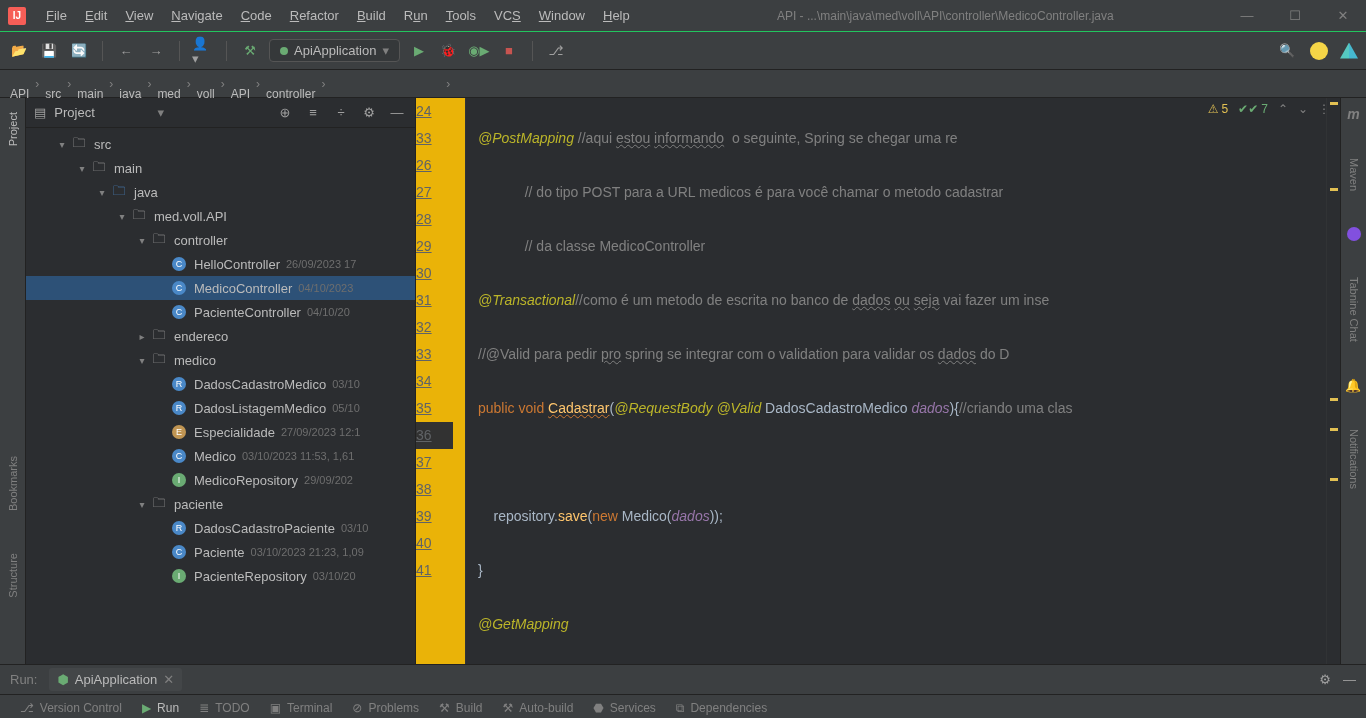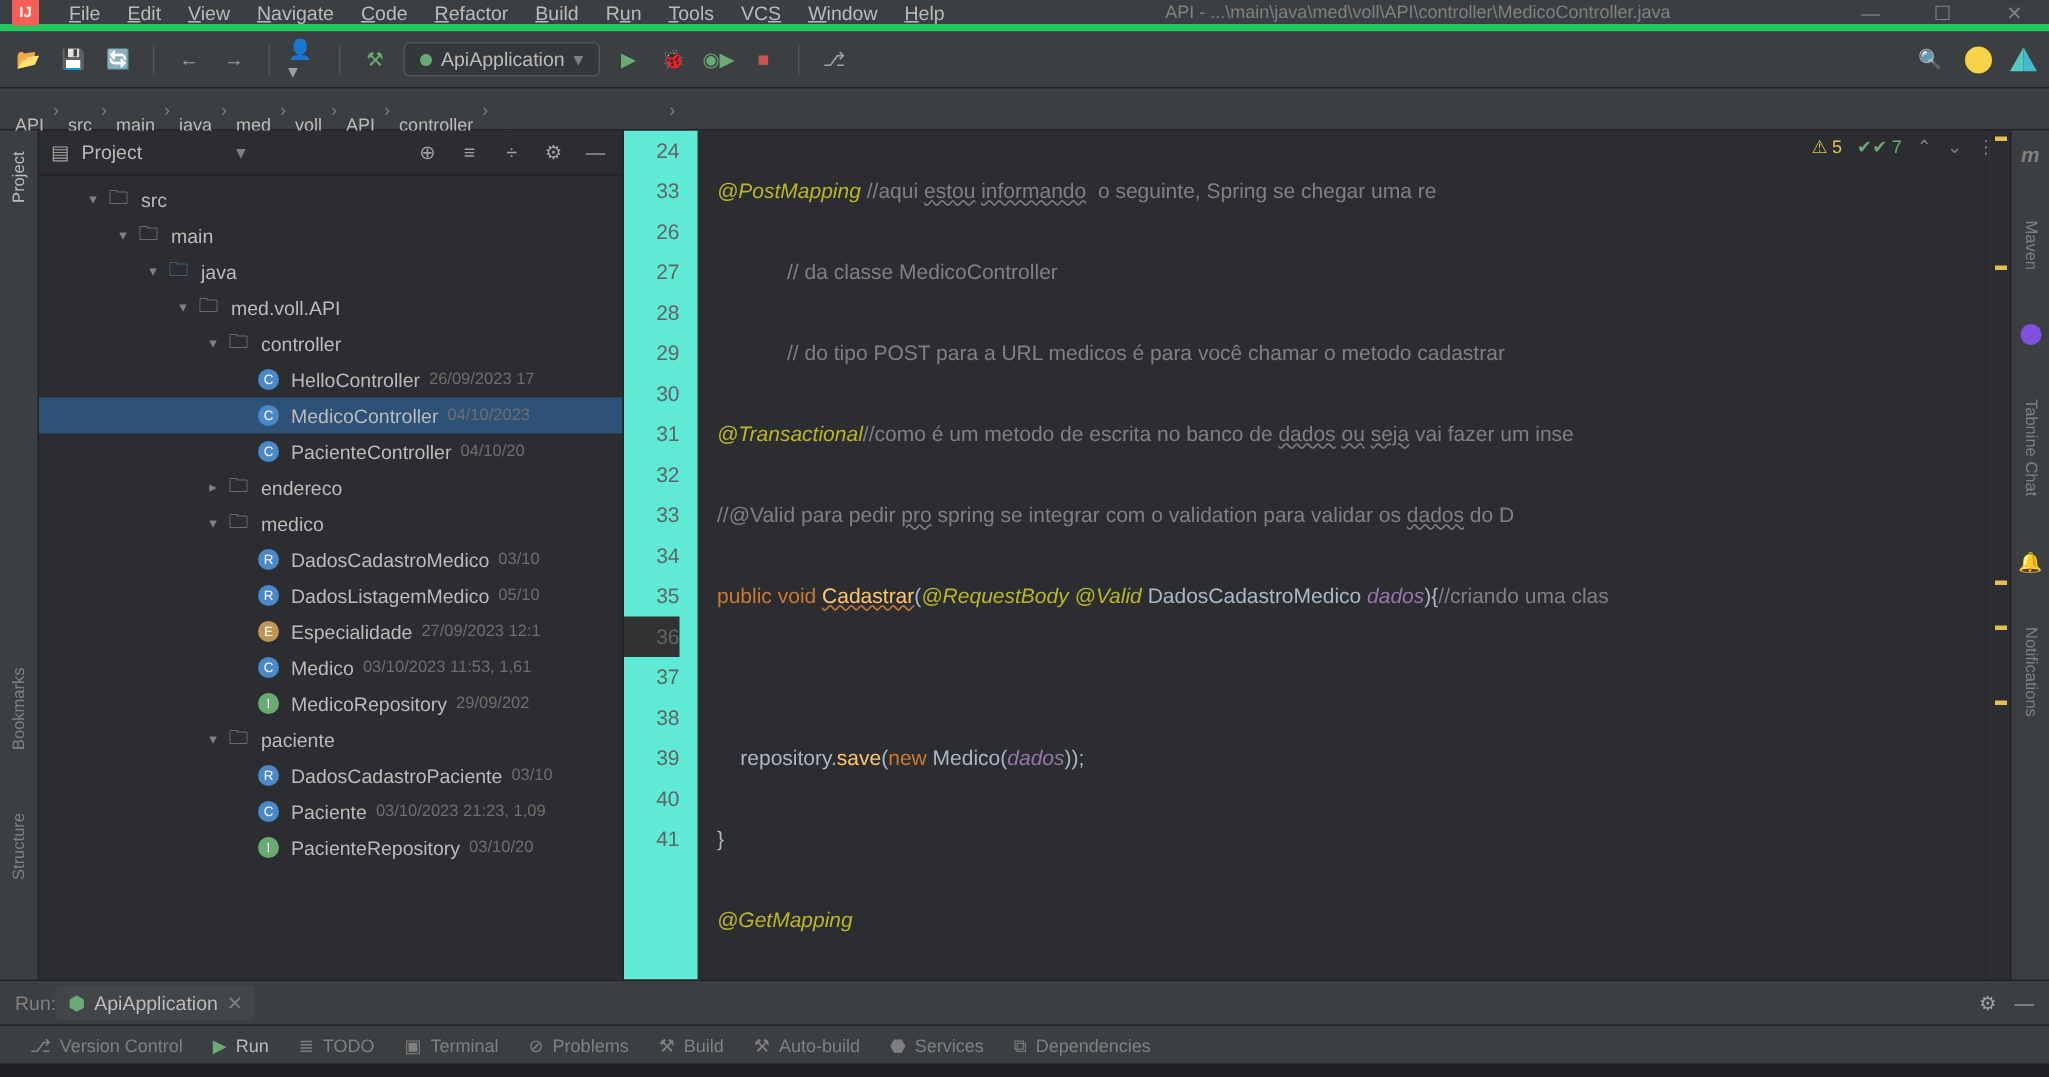--- a/index.html
+++ b/index.html
@@ -23,21 +23,21 @@
     --string:#6a8759;
     --number:#6897bb;
     --keyword:#cc7832;
     --annotation:#bbb529;
     --method:#ffc66d;
   }
   *{box-sizing:border-box;margin:0;padding:0;font-family:"Segoe UI",Arial,sans-serif;}
   body{background:var(--bg2);color:var(--text);font-size:13px;overflow:hidden;width:1366px;height:718px;position:relative;}
   
   
-  .titlebar{height:21px;background:var(--bg3);display:flex;align-items:center;padding:0 8px;border-bottom:5px solid #22c55e;}
+  .titlebar{height:32px;background:var(--bg3);display:flex;align-items:center;padding:0 8px;border-bottom:1px solid #22c55e;}
   .titlebar .logo{width:18px;height:18px;background:#f65e57;border-radius:2px;margin-right:12px;display:flex;align-items:center;justify-content:center;color:#fff;font-size:10px;font-weight:bold;}
   .titlebar .menus{display:flex;gap:2px;}
   .titlebar .menus span{padding:4px 8px;cursor:pointer;}
   .titlebar .menus span u{text-decoration:underline;}
   .titlebar .wintitle{margin-left:auto;margin-right:auto;color:var(--text2);font-size:12px;padding-left:80px;}
   .titlebar .winbtns{display:flex;gap:18px;margin-left:auto;}
   .titlebar .winbtns span{width:30px;text-align:center;cursor:pointer;color:var(--text2);}
   
   
   .toolbar{height:38px;background:var(--bg3);display:flex;align-items:center;padding:0 8px;gap:8px;border-bottom:1px solid #222;}
@@ -84,21 +84,21 @@
   .ic-folder{color:#a0a0a0;}
   .ic-folder-blue{color:#4a88c7;}
   .ic-class{width:14px;height:14px;border-radius:50%;background:#4a88c7;color:#fff;font-size:9px;display:flex;align-items:center;justify-content:center;}
   .ic-record{width:14px;height:14px;border-radius:50%;background:#4a88c7;color:#fff;font-size:9px;display:flex;align-items:center;justify-content:center;}
   .ic-enum{width:14px;height:14px;border-radius:50%;background:#c09553;color:#fff;font-size:9px;display:flex;align-items:center;justify-content:center;}
   .ic-interface{width:14px;height:14px;border-radius:50%;background:#6aab73;color:#fff;font-size:9px;display:flex;align-items:center;justify-content:center;}
   
   
   .editor-wrap{flex:1;display:flex;flex-direction:column;background:#2b2d30;position:relative;}
   .editor{flex:1;display:flex;font-family:"JetBrains Mono","Consolas",monospace;font-size:14px;line-height:27px;overflow:hidden;position:relative;}
-  .gutter{width:50px;text-align:right;padding-right:12px;color:#606366;background:#5eead4;user-select:none;border-right:1px solid #313335;}
+  .gutter{width:50px;padding-right:12px;color:#606366;background:#eab308;user-select:none;border-right:1px solid #313335;text-decoration:underline;}
   .code{flex:1;white-space:pre;overflow:hidden;position:relative;}
   .code-line{padding-left:12px;height:27px;}
   .kw{color:#cc7832;}
   .ann{color:#bbb529;font-style:italic;}
   .cm{color:#808080;}
   .mtd{color:#ffc66d;}
   .cls{color:#a9b7c6;}
   .fn{color:#ffc66d;}
   .id{color:#9876aa;}
   .pn{color:#a9b7c6;}
@@ -110,21 +110,21 @@
   .ed-indicators .warn{color:#e2c053;display:flex;align-items:center;gap:3px;}
   .ed-indicators .ok{color:#6aab73;display:flex;align-items:center;gap:3px;}
   .ed-indicators .nav{color:#808080;cursor:pointer;}
   
   
   .error-stripe{width:14px;background:#2b2d30;border-left:1px solid #313335;position:relative;}
   .error-stripe .mark{position:absolute;right:2px;width:8px;height:3px;}
   .error-stripe .mark.w{background:#e2c053;}
   
   
-  .run-panel{height:30px;background:var(--bg3);border-top:1px solid #222;display:flex;align-items:center;padding:0 10px;gap:0;}
+  .run-panel{height:30px;background:var(--bg3);border-top:1px solid #222;display:flex;align-items:center;padding:0 10px;gap:12px;}
   .run-panel .run-label{color:var(--text2);}
   .run-panel .run-tab{display:flex;align-items:center;gap:6px;padding:4px 8px;background:rgba(255,255,255,0.04);border-radius:3px;}
   .run-panel .right{margin-left:auto;display:flex;gap:12px;color:#a0a0a0;}
   
   
   .bottom-tabs{height:26px;background:var(--bg3);border-top:1px solid #222;display:flex;align-items:center;padding:0 20px;gap:20px;font-size:12px;}
   .bottom-tabs .btab{display:flex;align-items:center;gap:6px;cursor:pointer;color:var(--text2);}
   .bottom-tabs .btab.active{color:var(--text);}
   .bottom-tabs .btab .bi{font-size:12px;}
 </style>
@@ -385,22 +385,22 @@
           <div style="height: 27px;">35</div>
           <div style="height: 27px; background: rgb(50, 50, 50);">36</div>
           <div style="height: 27px;">37</div>
           <div style="height: 27px;">38</div>
           <div style="height: 27px;">39</div>
           <div style="height: 27px;">40</div>
           <div style="height: 27px;">41</div>
         </div>
       <div class="code" id="code-area">
 <div class="code-line"><span class="ann">@PostMapping</span><span class="cm"> //aqui </span><span class="cm ul">estou</span><span class="cm"> </span><span class="cm ul">informando</span><span class="cm">  o seguinte, Spring se chegar uma re</span></div>
+<div class="code-line"><span class="cm">            // do tipo POST para a URL medicos é para você chamar o metodo cadastrar</span></div>
 <div class="code-line"><span class="cm">            // da classe MedicoController</span></div>
-<div class="code-line"><span class="cm">            // do tipo POST para a URL medicos é para você chamar o metodo cadastrar</span></div>
 <div class="code-line"><span class="ann">@Transactional</span><span class="cm">//como é um metodo de escrita no banco de </span><span class="cm ul">dados</span><span class="cm"> </span><span class="cm ul">ou</span><span class="cm"> </span><span class="cm ul">seja</span><span class="cm"> vai fazer um inse</span></div>
 <div class="code-line"><span class="cm">//@Valid para pedir </span><span class="cm ul">pro</span><span class="cm"> spring se integrar com o validation para validar os </span><span class="cm ul">dados</span><span class="cm"> do D</span></div>
 <div class="code-line"><span class="kw">public</span><span> </span><span class="kw">void</span><span> </span><span class="mtd ul2">Cadastrar</span><span class="pn">(</span><span class="ann">@RequestBody</span><span> </span><span class="ann">@Valid</span><span class="cls"> DadosCadastroMedico </span><span class="id" style="font-style:italic">dados</span><span class="pn">){</span><span class="cm">//criando uma clas</span></div>
 <div class="code-line"></div>
 <div class="code-line"><span class="cls">    repository.</span><span class="fn">save</span><span class="pn">(</span><span class="kw">new</span><span> </span><span class="cls">Medico</span><span class="pn">(</span><span class="id" style="font-style:italic">dados</span><span class="pn">));</span></div>
 <div class="code-line"><span class="pn">}</span></div>
 <div class="code-line"><span class="ann">@GetMapping</span></div>
 
 
 

